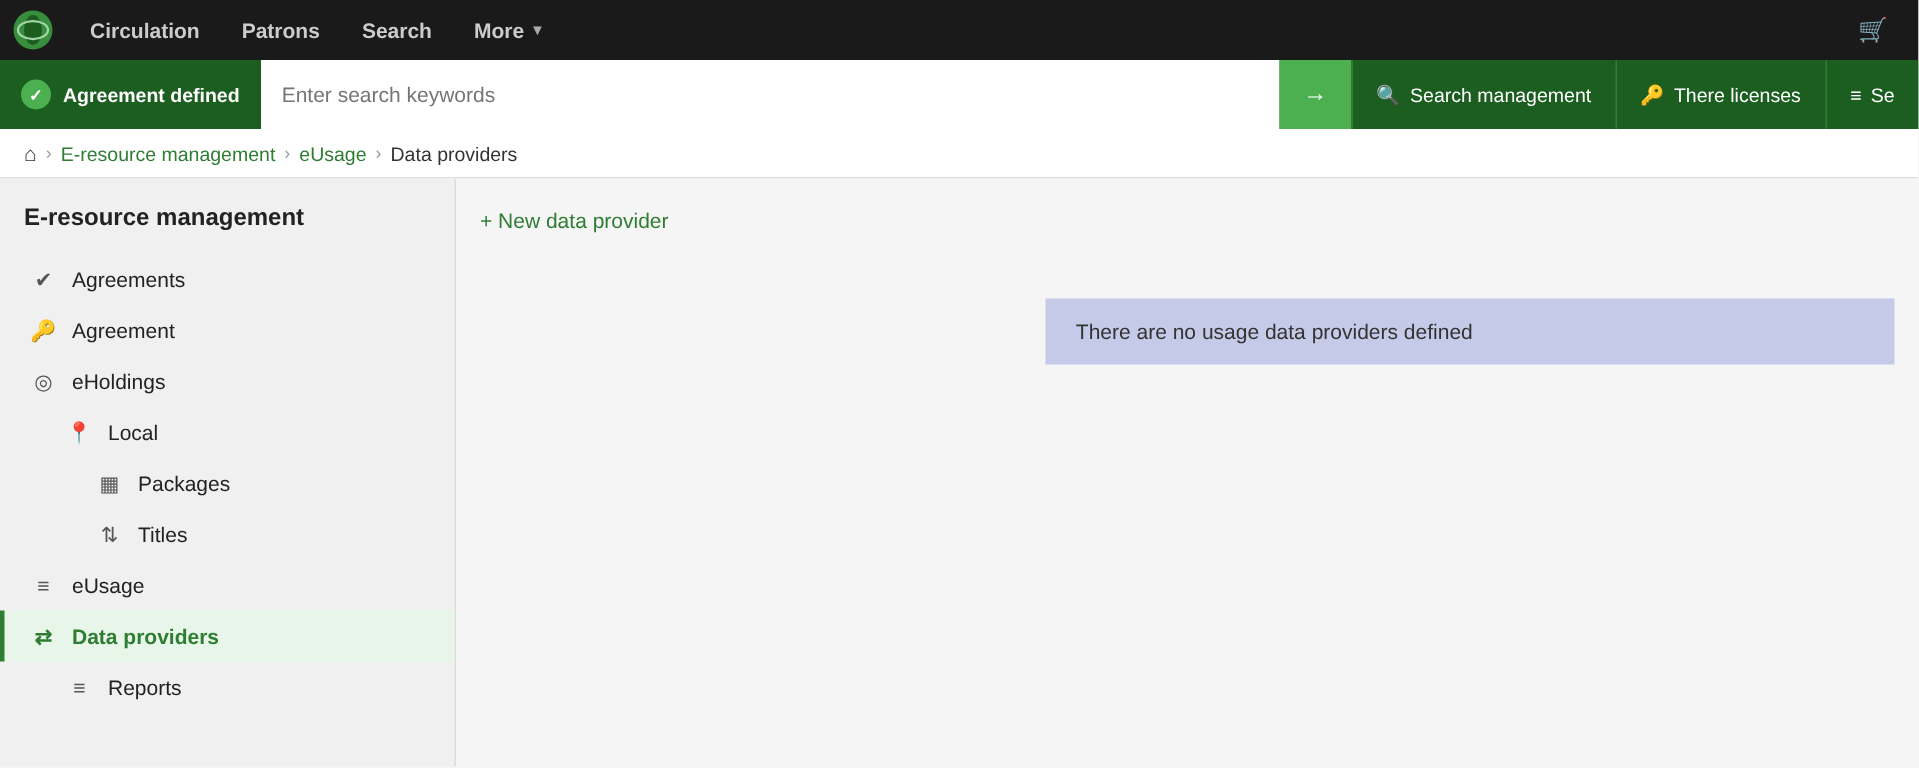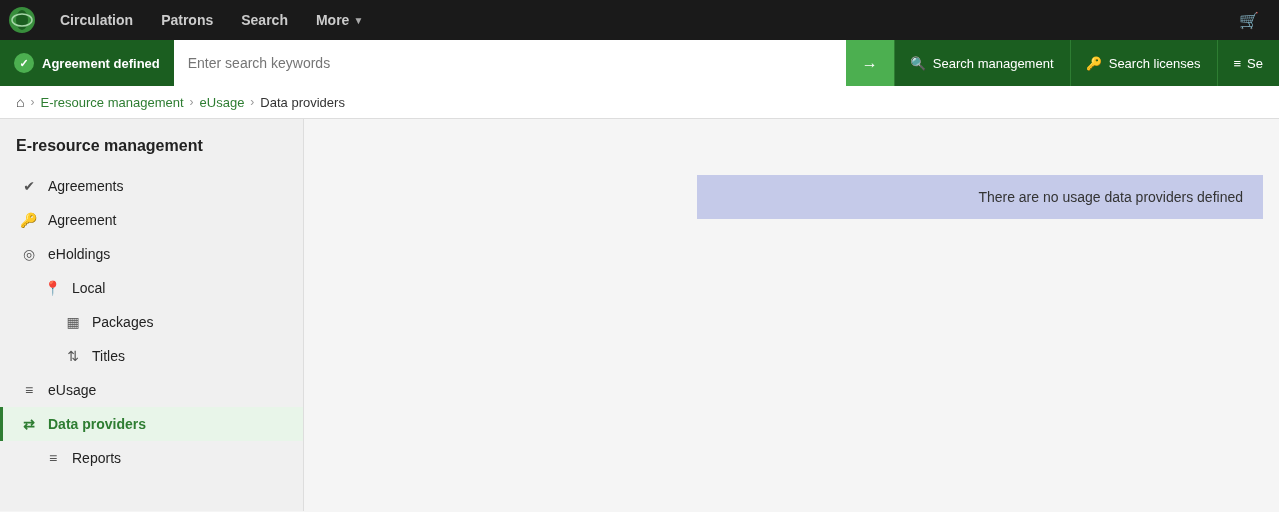--- a/index.html
+++ b/index.html
@@ -220,21 +220,21 @@
       gap: 4px;
       padding: 4px 0;
     }
 
     .empty-notice {
       background: #c5cae9;
       color: #333;
       padding: 14px 20px;
       font-size: 14px;
       margin-top: 40px;
-      text-align: right;
+      text-align: left;
       width: 60%;
       margin-left: auto;
     }
   </style>
 </head>
 <body>
 
 <nav class="top-nav">
 
   <div style="display:flex;align-items:center;margin-right:4px;">
@@ -266,21 +266,21 @@
   <button class="search-go-btn">
     <span>→</span>
   </button>
   <div class="quick-search-btns">
     <button class="quick-search-btn">
       <span class="btn-icon">🔍</span>
       <span>Search management</span>
     </button>
     <button class="quick-search-btn">
       <span class="btn-icon">🔑</span>
-      <span>Search licenses</span>
+      <span>There licenses</span>
     </button>
     <button class="quick-search-btn">
       <span class="btn-icon">≡</span>
       <span>Se</span>
     </button>
   </div>
 </div>
 
 <div class="breadcrumb">
   <span class="home-icon">⌂</span>
@@ -337,16 +337,19 @@
       <span>Data providers</span>
     </div>
 
     <div class="sidebar-subitem">
       <span class="s-icon">≡</span>
       <span>Reports</span>
     </div>
   </aside>
 
   <main class="content-area">
+    <button class="new-provider-btn">
+      <span>+ New data provider</span>
+    </button>
     <div class="empty-notice">There are no usage data providers defined</div>
   </main>
 
 </div>
 
 </body></html>

